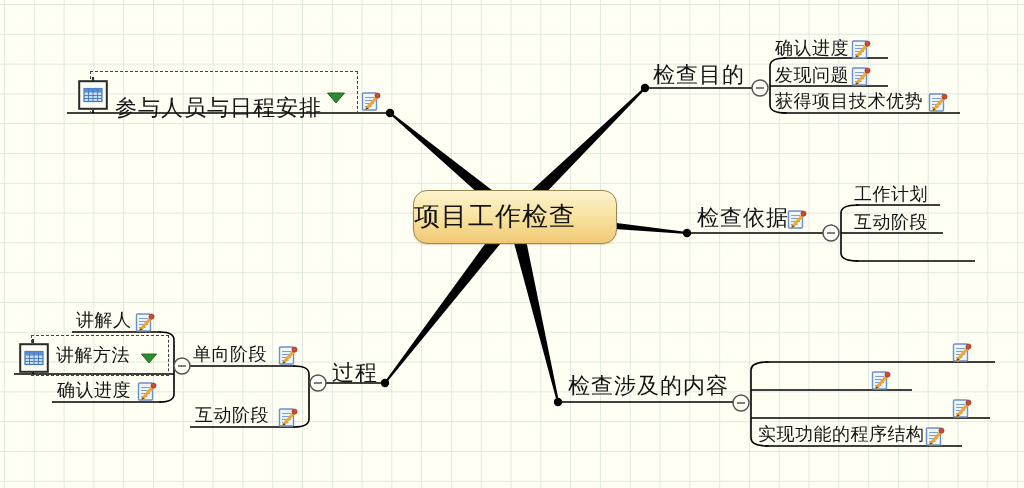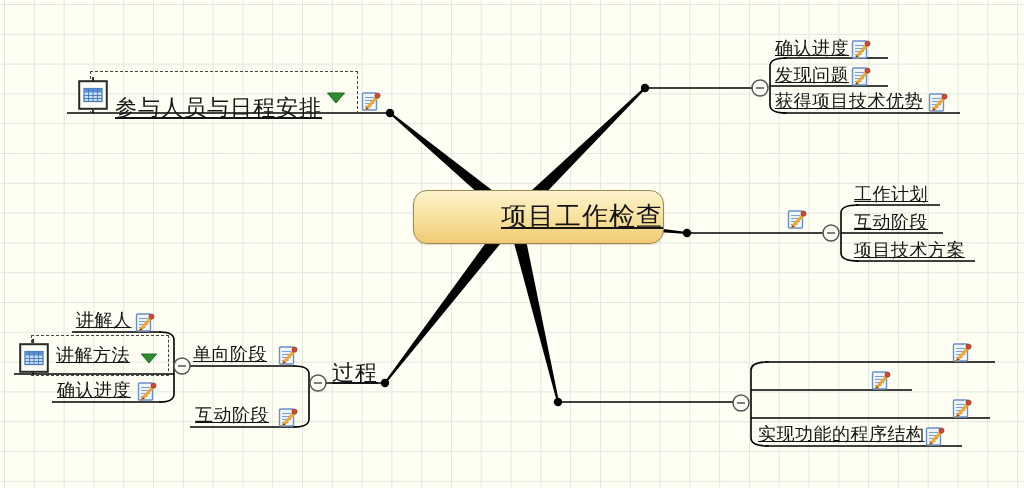--- a/index.html
+++ b/index.html
@@ -12,31 +12,30 @@
       linear-gradient(#dfe8df 1px, transparent 1px),
       linear-gradient(90deg, #dfe8df 1px, transparent 1px);
     background-size:29.8px 29.8px;
     background-position:4px 4px;
     font-family:"DejaVu Serif","Liberation Serif",serif;
   }
   #wires{position:absolute;left:0;top:0;z-index:1;}
   .label{
     position:absolute;z-index:3;white-space:nowrap;color:#141414;
     line-height:1.05;
-    text-decoration:underline;
   }
   .lvl1{font-size:22px;letter-spacing:1px;}
   .lvl2{font-size:18px;letter-spacing:0.5px;}
   .rootbox{
     position:absolute;z-index:2;
     left:413px;top:190px;width:202px;height:52px;
     border:1.4px solid #998855;border-radius:14px;
     background:linear-gradient(#fdf3cd,#f7e09a 55%,#f1c974);
     box-shadow:0 1px 2px rgba(120,100,40,.25);
-    display:flex;align-items:center;justify-content:flex-end;padding-left:47px;
+    display:flex;align-items:center;justify-content:flex-start;
   }
   .rootbox .label{position:static;font-size:26px;letter-spacing:1px;}
   .dashedbox{
     position:absolute;z-index:2;
     border:1.4px dashed #444;background:transparent;
   }
   .icon{position:absolute;z-index:4;}
   .icon svg{display:block;}
 </style>
 </head>
@@ -160,48 +159,50 @@
       <svg width="20" height="14">
         <use href="#def-arrow"></use>
       </svg>
     </div>
   <div class="icon" style="left:360px;top:90px">
       <svg width="21" height="21" viewBox="0 0 20 21">
         <use href="#def-note"></use>
       </svg>
     </div>
 
+  <div class="label lvl1" style="left:653px;top:63px">检查目的</div>
   <div class="label lvl2" style="left:775px;top:39px">确认进度</div>
   <div class="icon" style="left:850px;top:38px">
       <svg width="21" height="21" viewBox="0 0 20 21">
         <use href="#def-note"></use>
       </svg>
     </div>
   <div class="label lvl2" style="left:775px;top:66px">发现问题</div>
   <div class="icon" style="left:850px;top:65px">
       <svg width="21" height="21" viewBox="0 0 20 21">
         <use href="#def-note"></use>
       </svg>
     </div>
   <div class="label lvl2" style="left:775px;top:92px">获得项目技术优势</div>
   <div class="icon" style="left:927px;top:91px">
       <svg width="21" height="21" viewBox="0 0 20 21">
         <use href="#def-note"></use>
       </svg>
     </div>
 
+  <div class="label lvl1" style="left:697px;top:206px">检查依据</div>
   <div class="icon" style="left:786px;top:208px">
       <svg width="21" height="21" viewBox="0 0 20 21">
         <use href="#def-note"></use>
       </svg>
     </div>
   <div class="label lvl2" style="left:854px;top:185px">工作计划</div>
   <div class="label lvl2" style="left:854px;top:213px">互动阶段</div>
-  <div class="label lvl2" style="left:854px;top:241px">项目技术方案</div>
-
+
+  <div class="label lvl1" style="left:568px;top:374px">检查涉及的内容</div>
   <div class="icon" style="left:951px;top:341px">
       <svg width="21" height="21" viewBox="0 0 20 21">
         <use href="#def-note"></use>
       </svg>
     </div>
   <div class="icon" style="left:870px;top:369px">
       <svg width="21" height="21" viewBox="0 0 20 21">
         <use href="#def-note"></use>
       </svg>
     </div>

